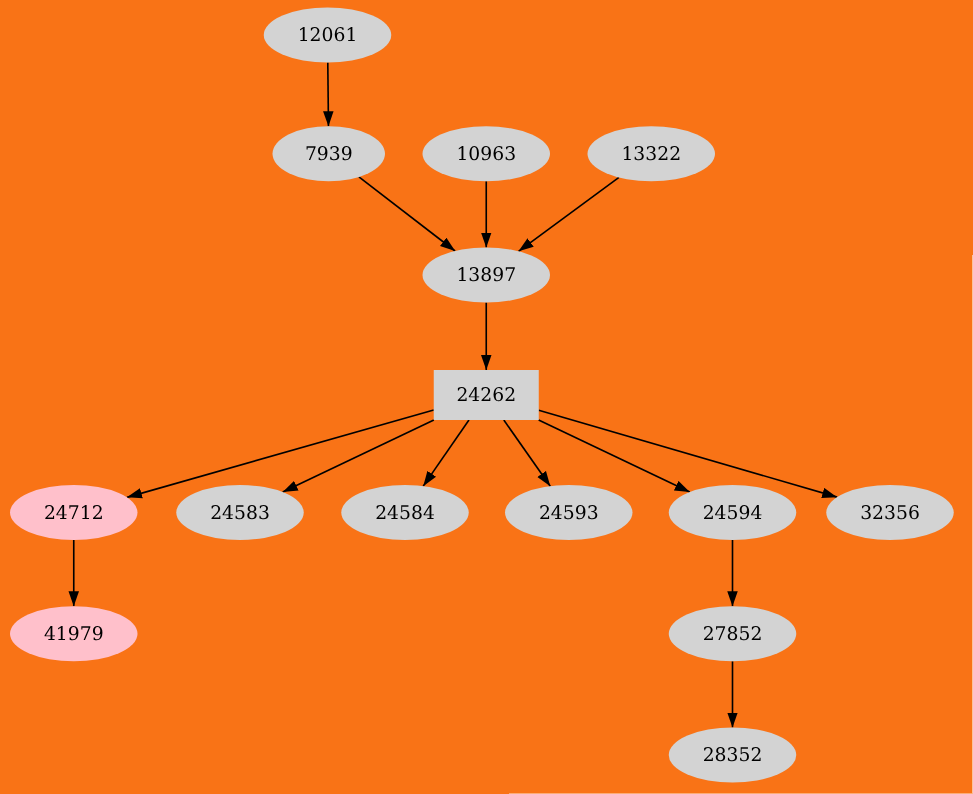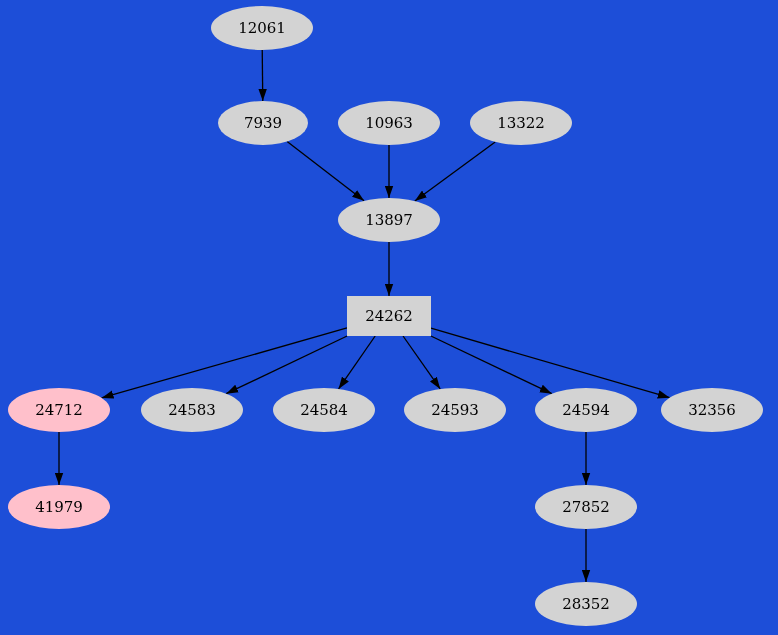--- a/index.html
+++ b/index.html
@@ -4,21 +4,21 @@
 <style>
   html, body {
     margin: 0;
     padding: 0;
     background: #ffffff;
   }
   .canvas-wrap {
     width: 778px;
     height: 635px;
     position: relative;
-    background: #1d4ed8;
+    background: #f97316;
   }
   svg {
     display: block;
   }
   svg text {
     font-family: "DejaVu Serif", serif;
     font-size: 15px;
     fill: #000000;
     text-anchor: middle;
   }

